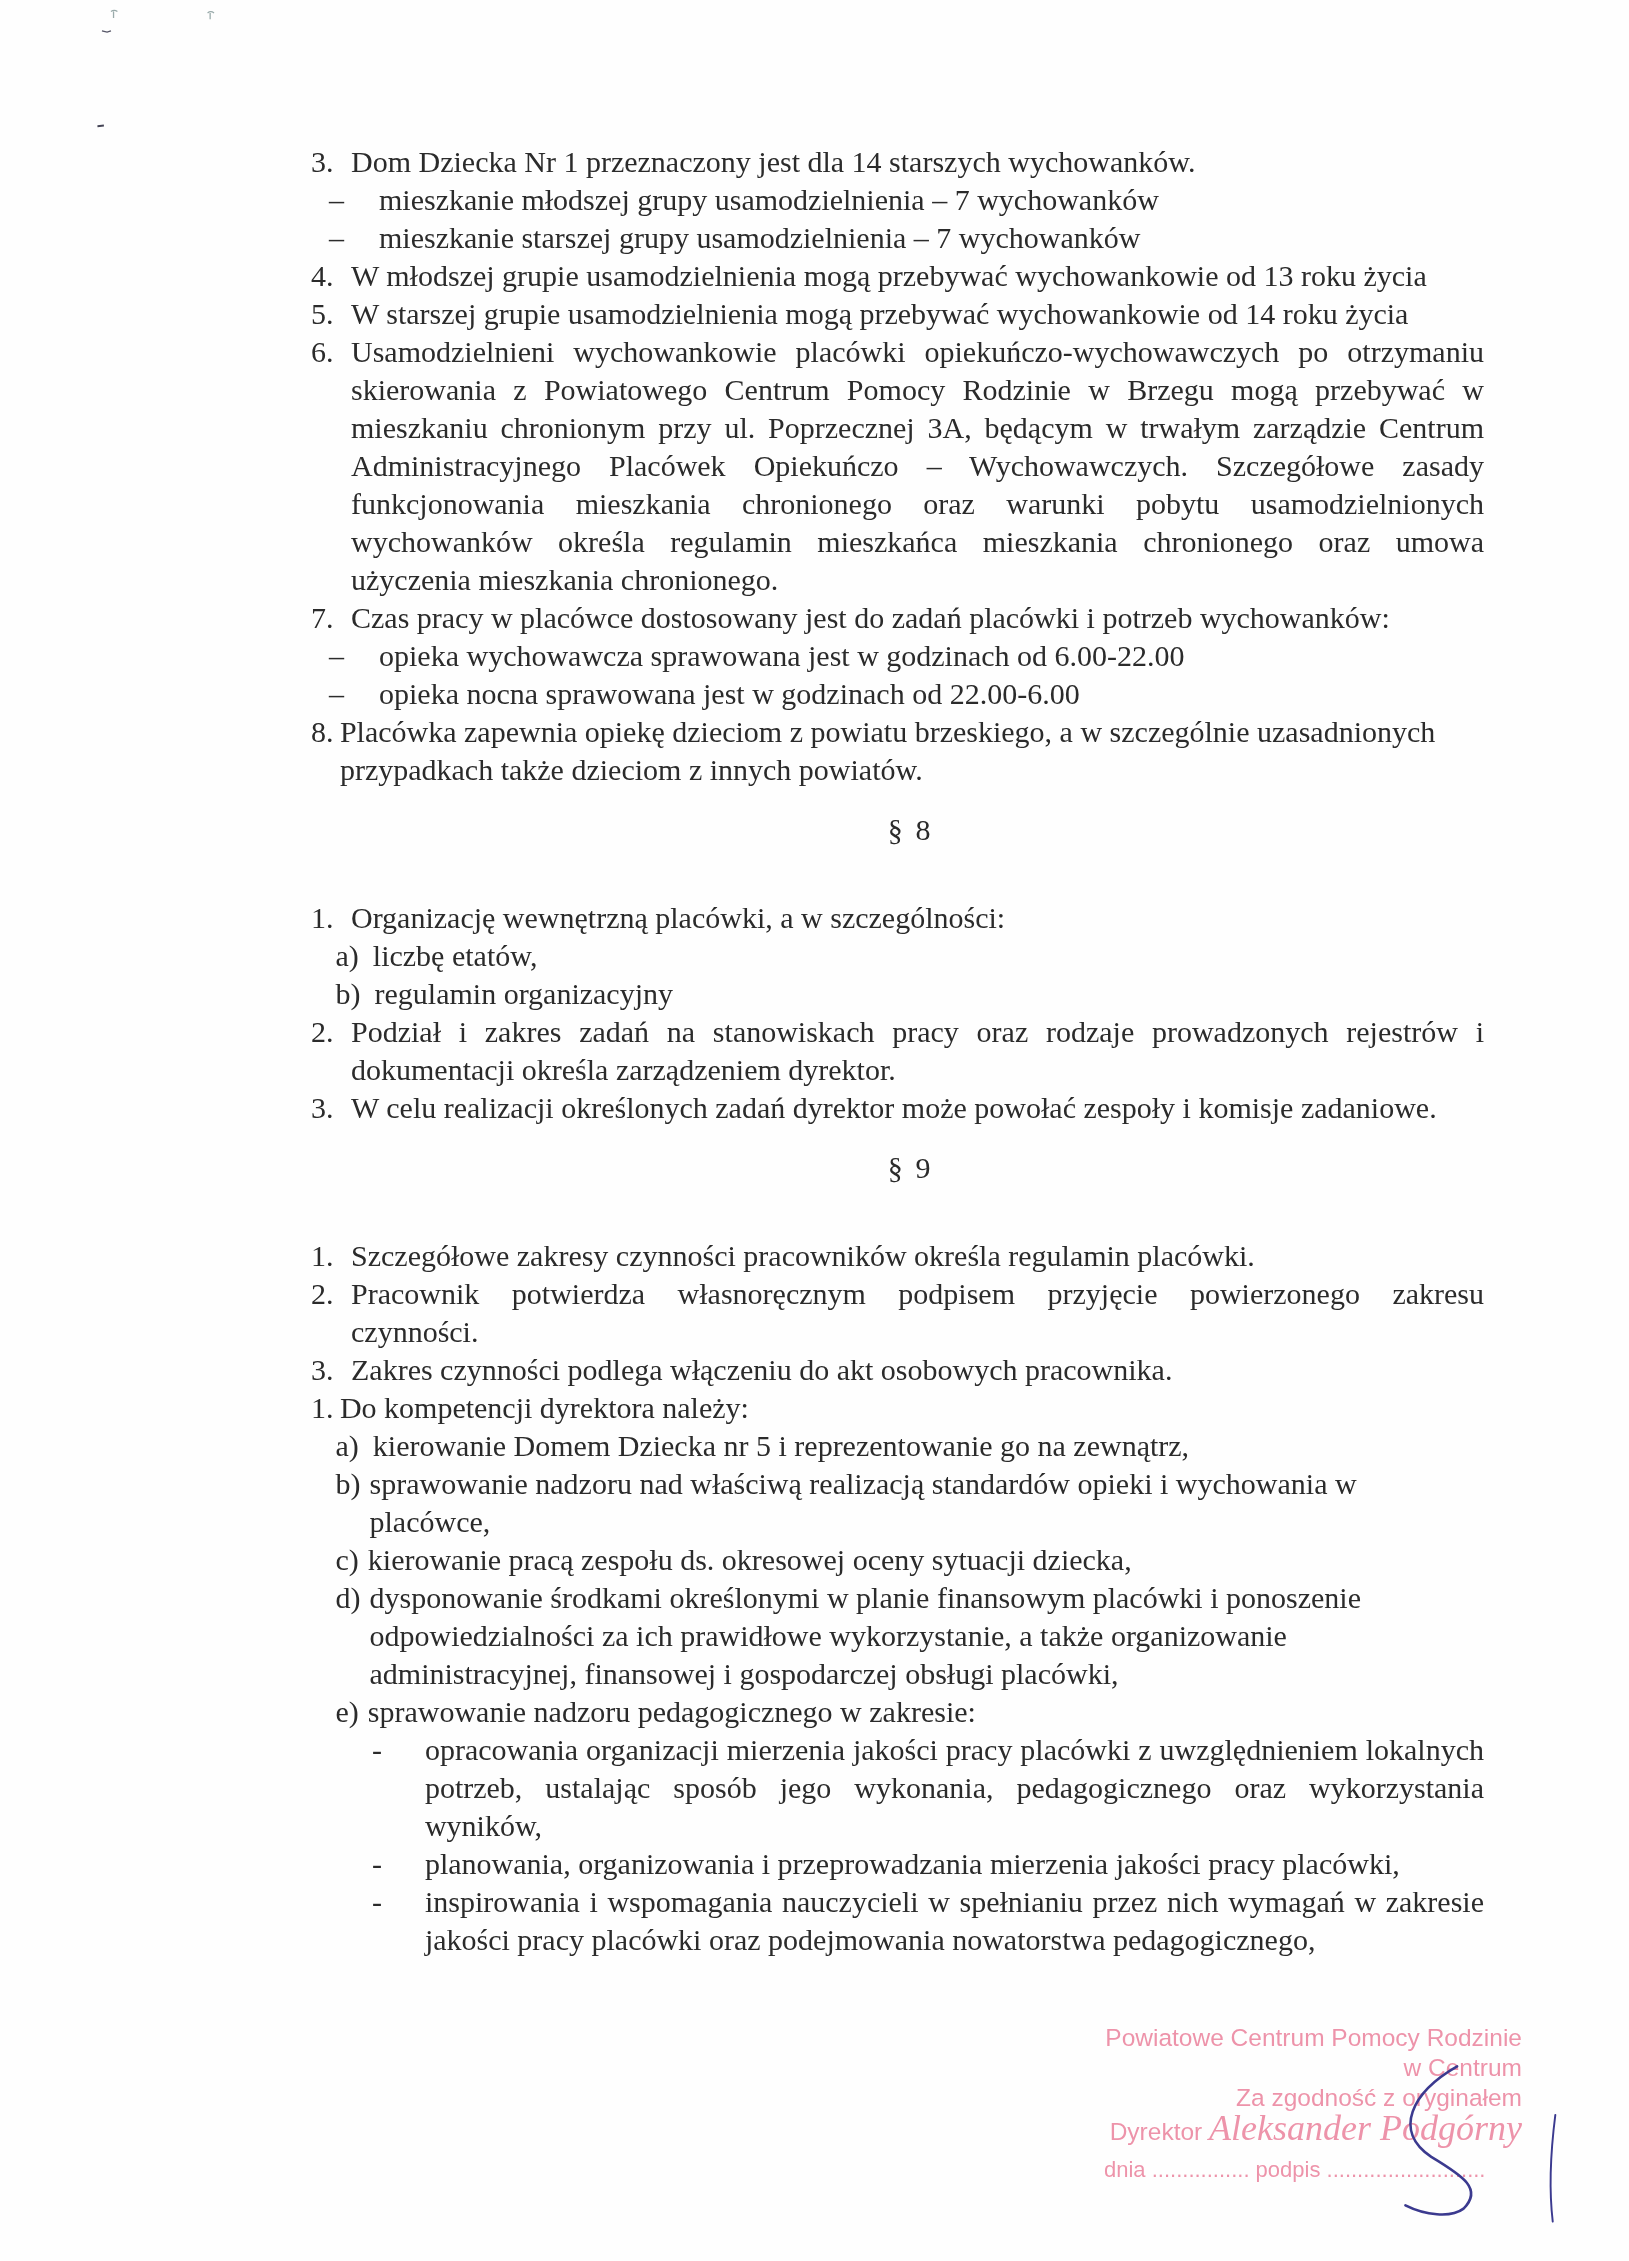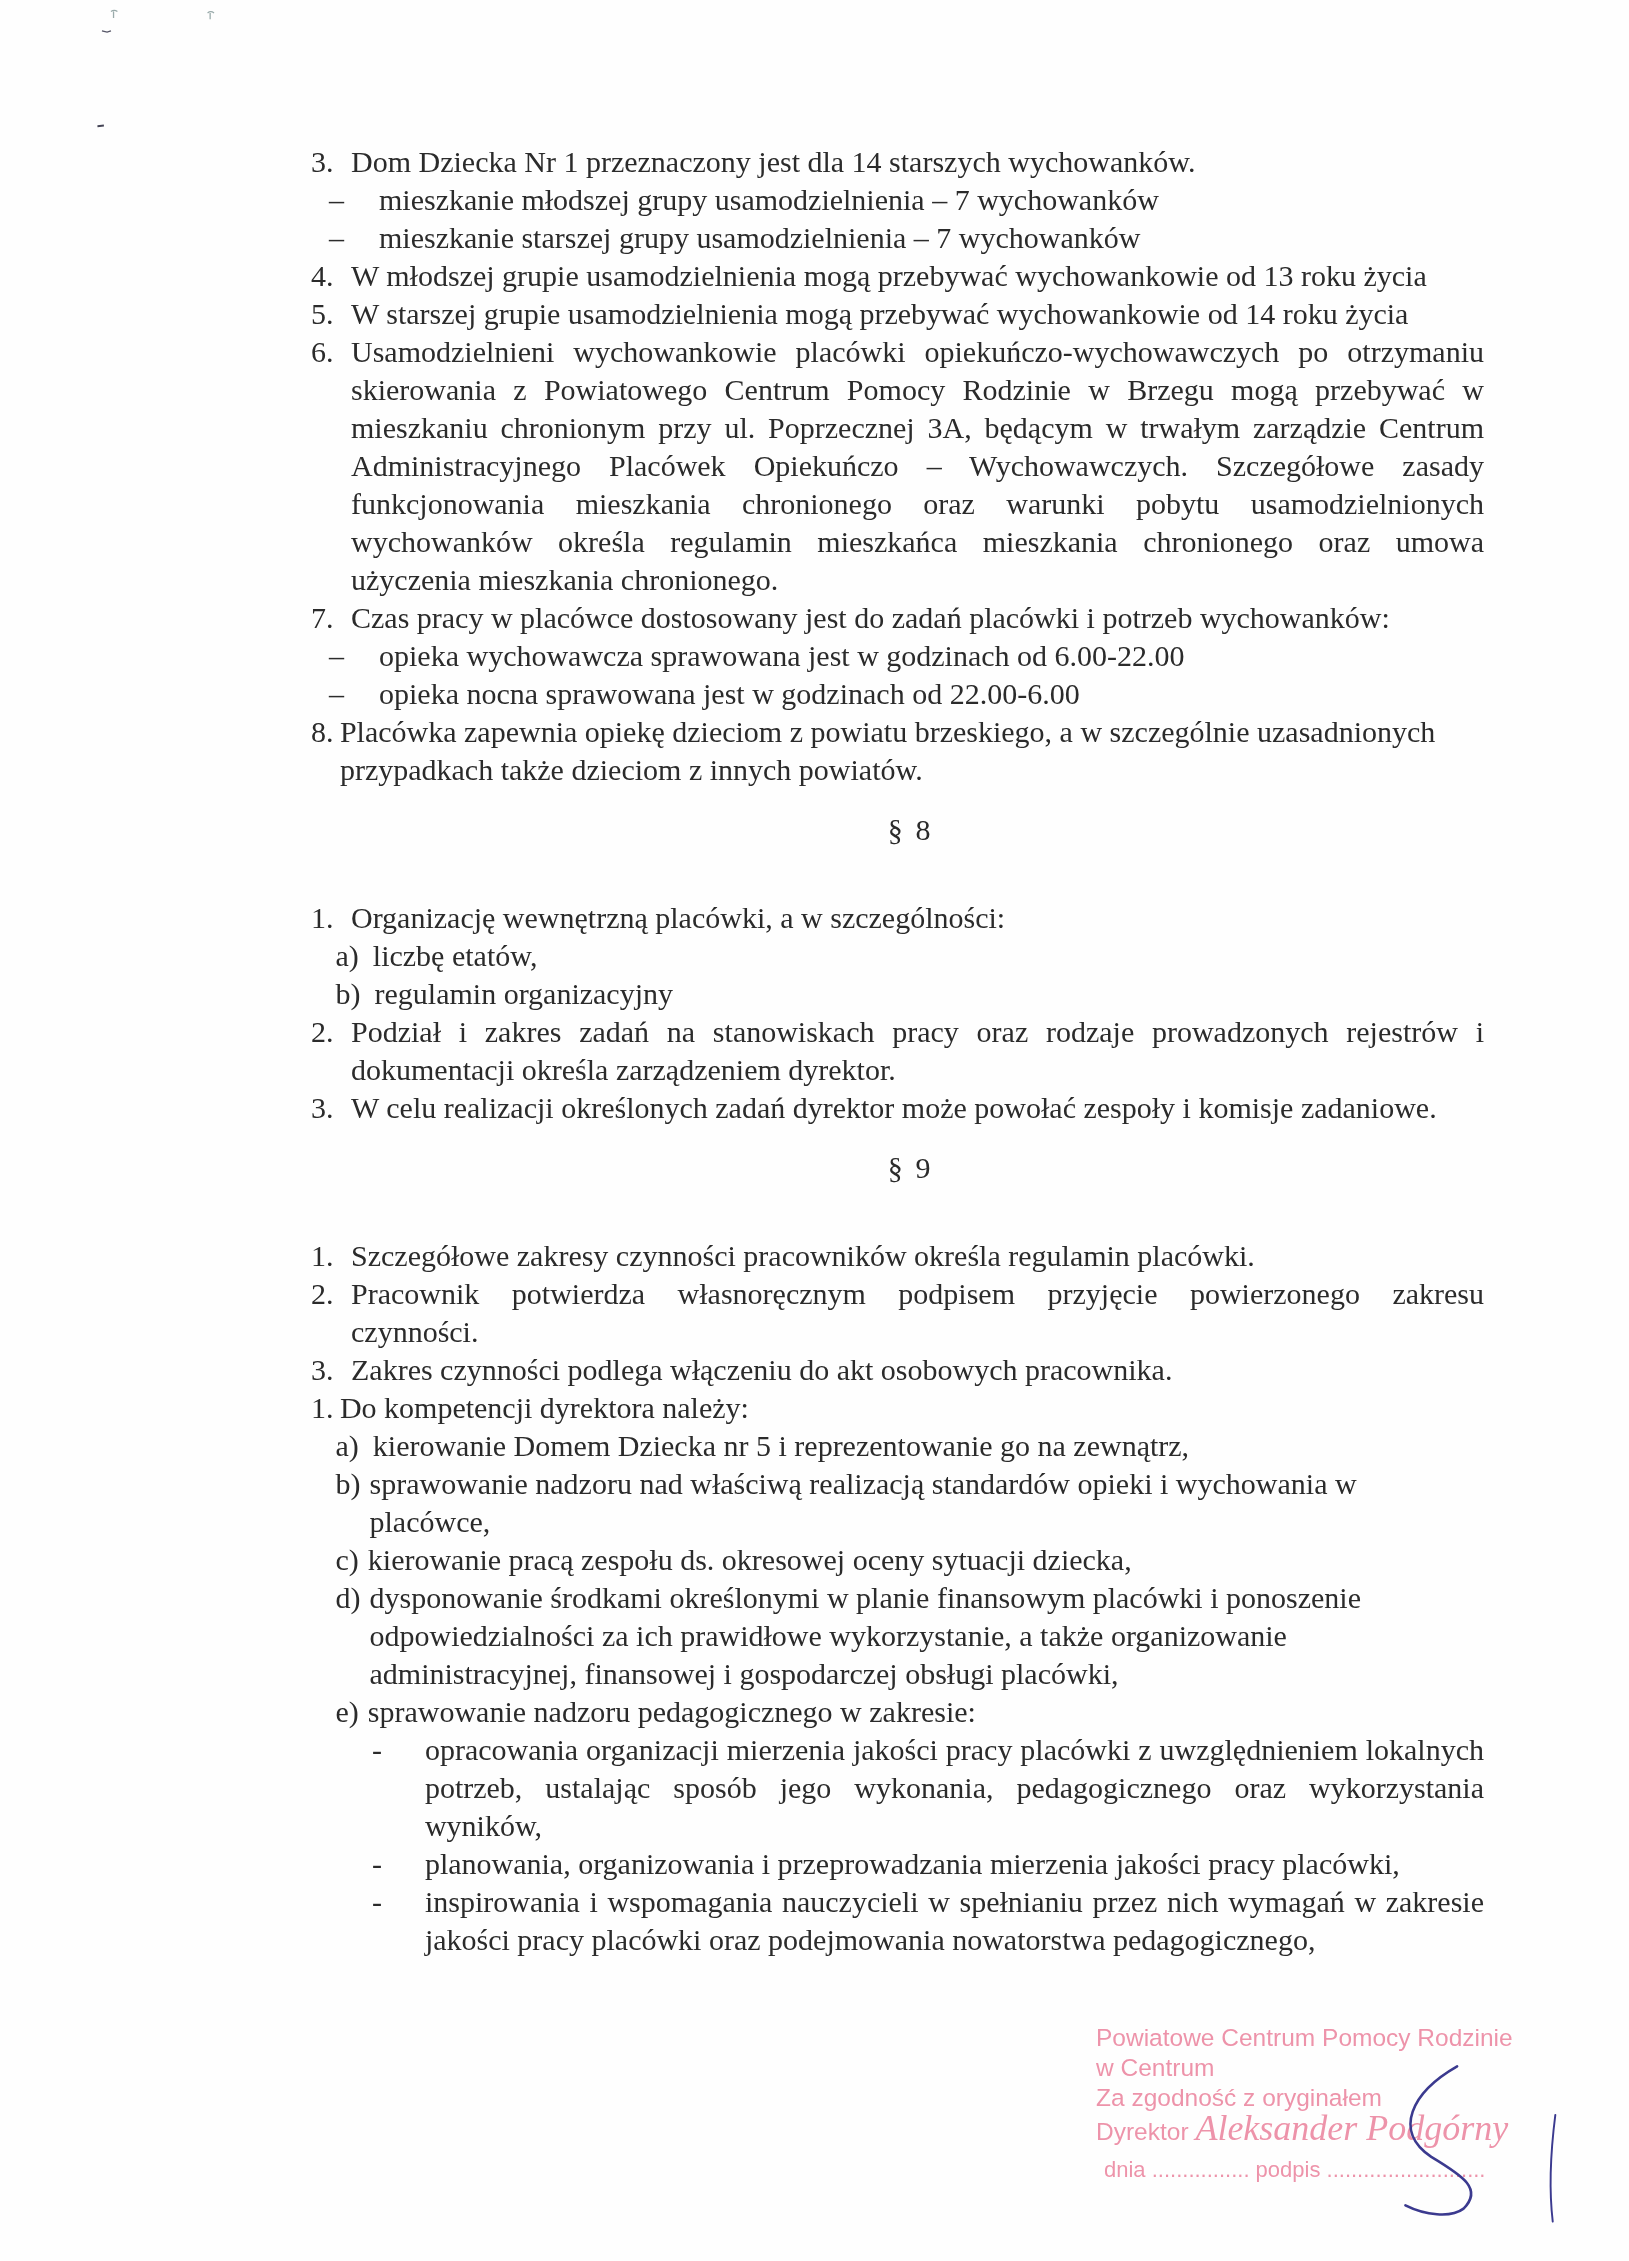--- a/index.html
+++ b/index.html
@@ -58,21 +58,21 @@
   }
   .stamp {
     position: absolute;
     left: 1096px;
     top: 2023px;
     width: 426px;
     color: #e8708e;
     font-family: "Liberation Sans", "DejaVu Sans", sans-serif;
     font-size: 24.5px;
     line-height: 30px;
-    text-align: left;
+    text-align: right;
     opacity: 0.75;
   }
   .stamp .line { white-space: nowrap; }
   .stamp .italic { font-style: italic; font-family: "Liberation Serif", serif; font-size: 36px; }
   .stamp-footer {
     position: absolute;
     left: 1104px;
     top: 2157px;
     color: #e8708e;
     font-family: "Liberation Sans", "DejaVu Sans", sans-serif;

